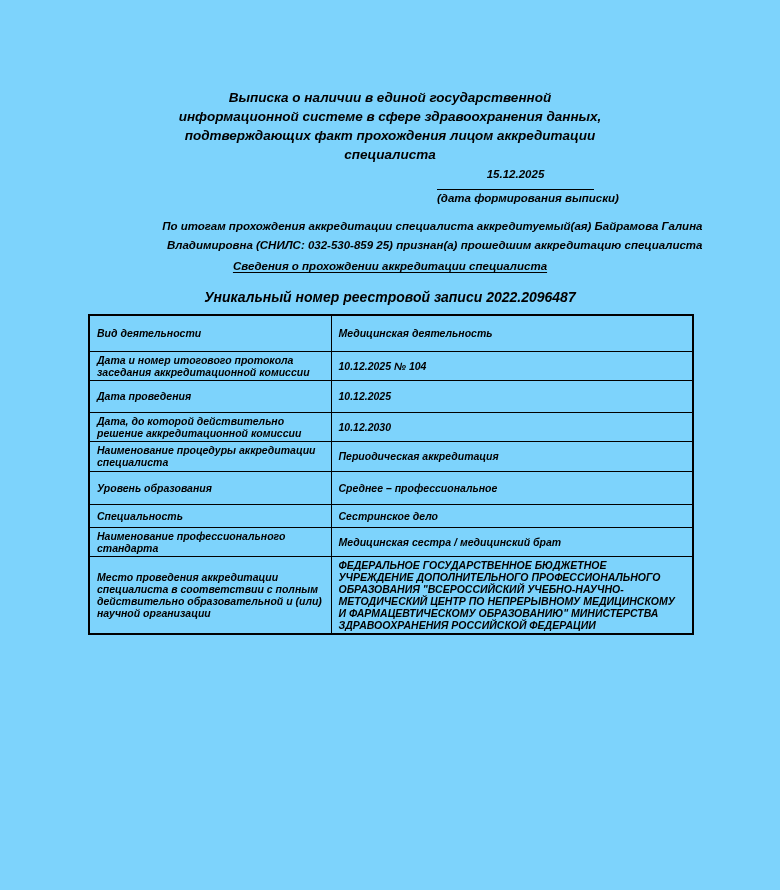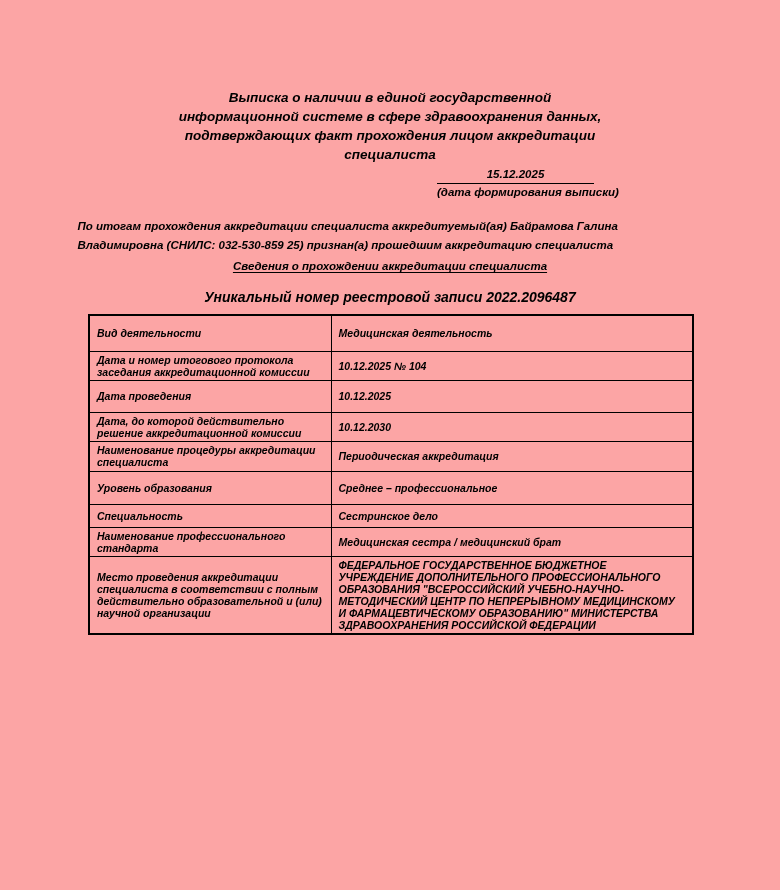--- a/index.html
+++ b/index.html
@@ -4,21 +4,21 @@
 <style>
   html, body {
     margin: 0;
     padding: 0;
     background: #ffffff;
   }
   .page {
     position: relative;
     width: 780px;
     height: 890px;
-    background: #fca5a5;
+    background: #7dd3fc;
     color: #000000;
     font-family: "Liberation Sans", sans-serif;
     font-weight: bold;
     font-style: italic;
     overflow: hidden;
   }
   .doc-title {
     position: absolute;
     top: 88px;
     left: 50%;
@@ -31,37 +31,37 @@
   .date-block {
     position: absolute;
     top: 168px;
     left: 437px;
     width: 157px;
     text-align: center;
     font-size: 11.5px;
   }
   .date-value {
     display: block;
-    padding-bottom: 2px;
+    padding-bottom: 8px;
     line-height: 13px;
     border-bottom: 1.5px solid #000000;
   }
   .date-caption {
     display: block;
     margin-top: 2px;
     line-height: 12px;
     white-space: nowrap;
   }
   .intro {
     position: absolute;
     top: 217px;
     left: 50%;
     transform: translateX(-50%);
     width: 625px;
-    text-align: left;
+    text-align: right;
     font-size: 11.5px;
     line-height: 19px;
   }
   .subtitle {
     position: absolute;
     top: 260px;
     left: 0;
     width: 100%;
     text-align: center;
     font-size: 11.5px;

